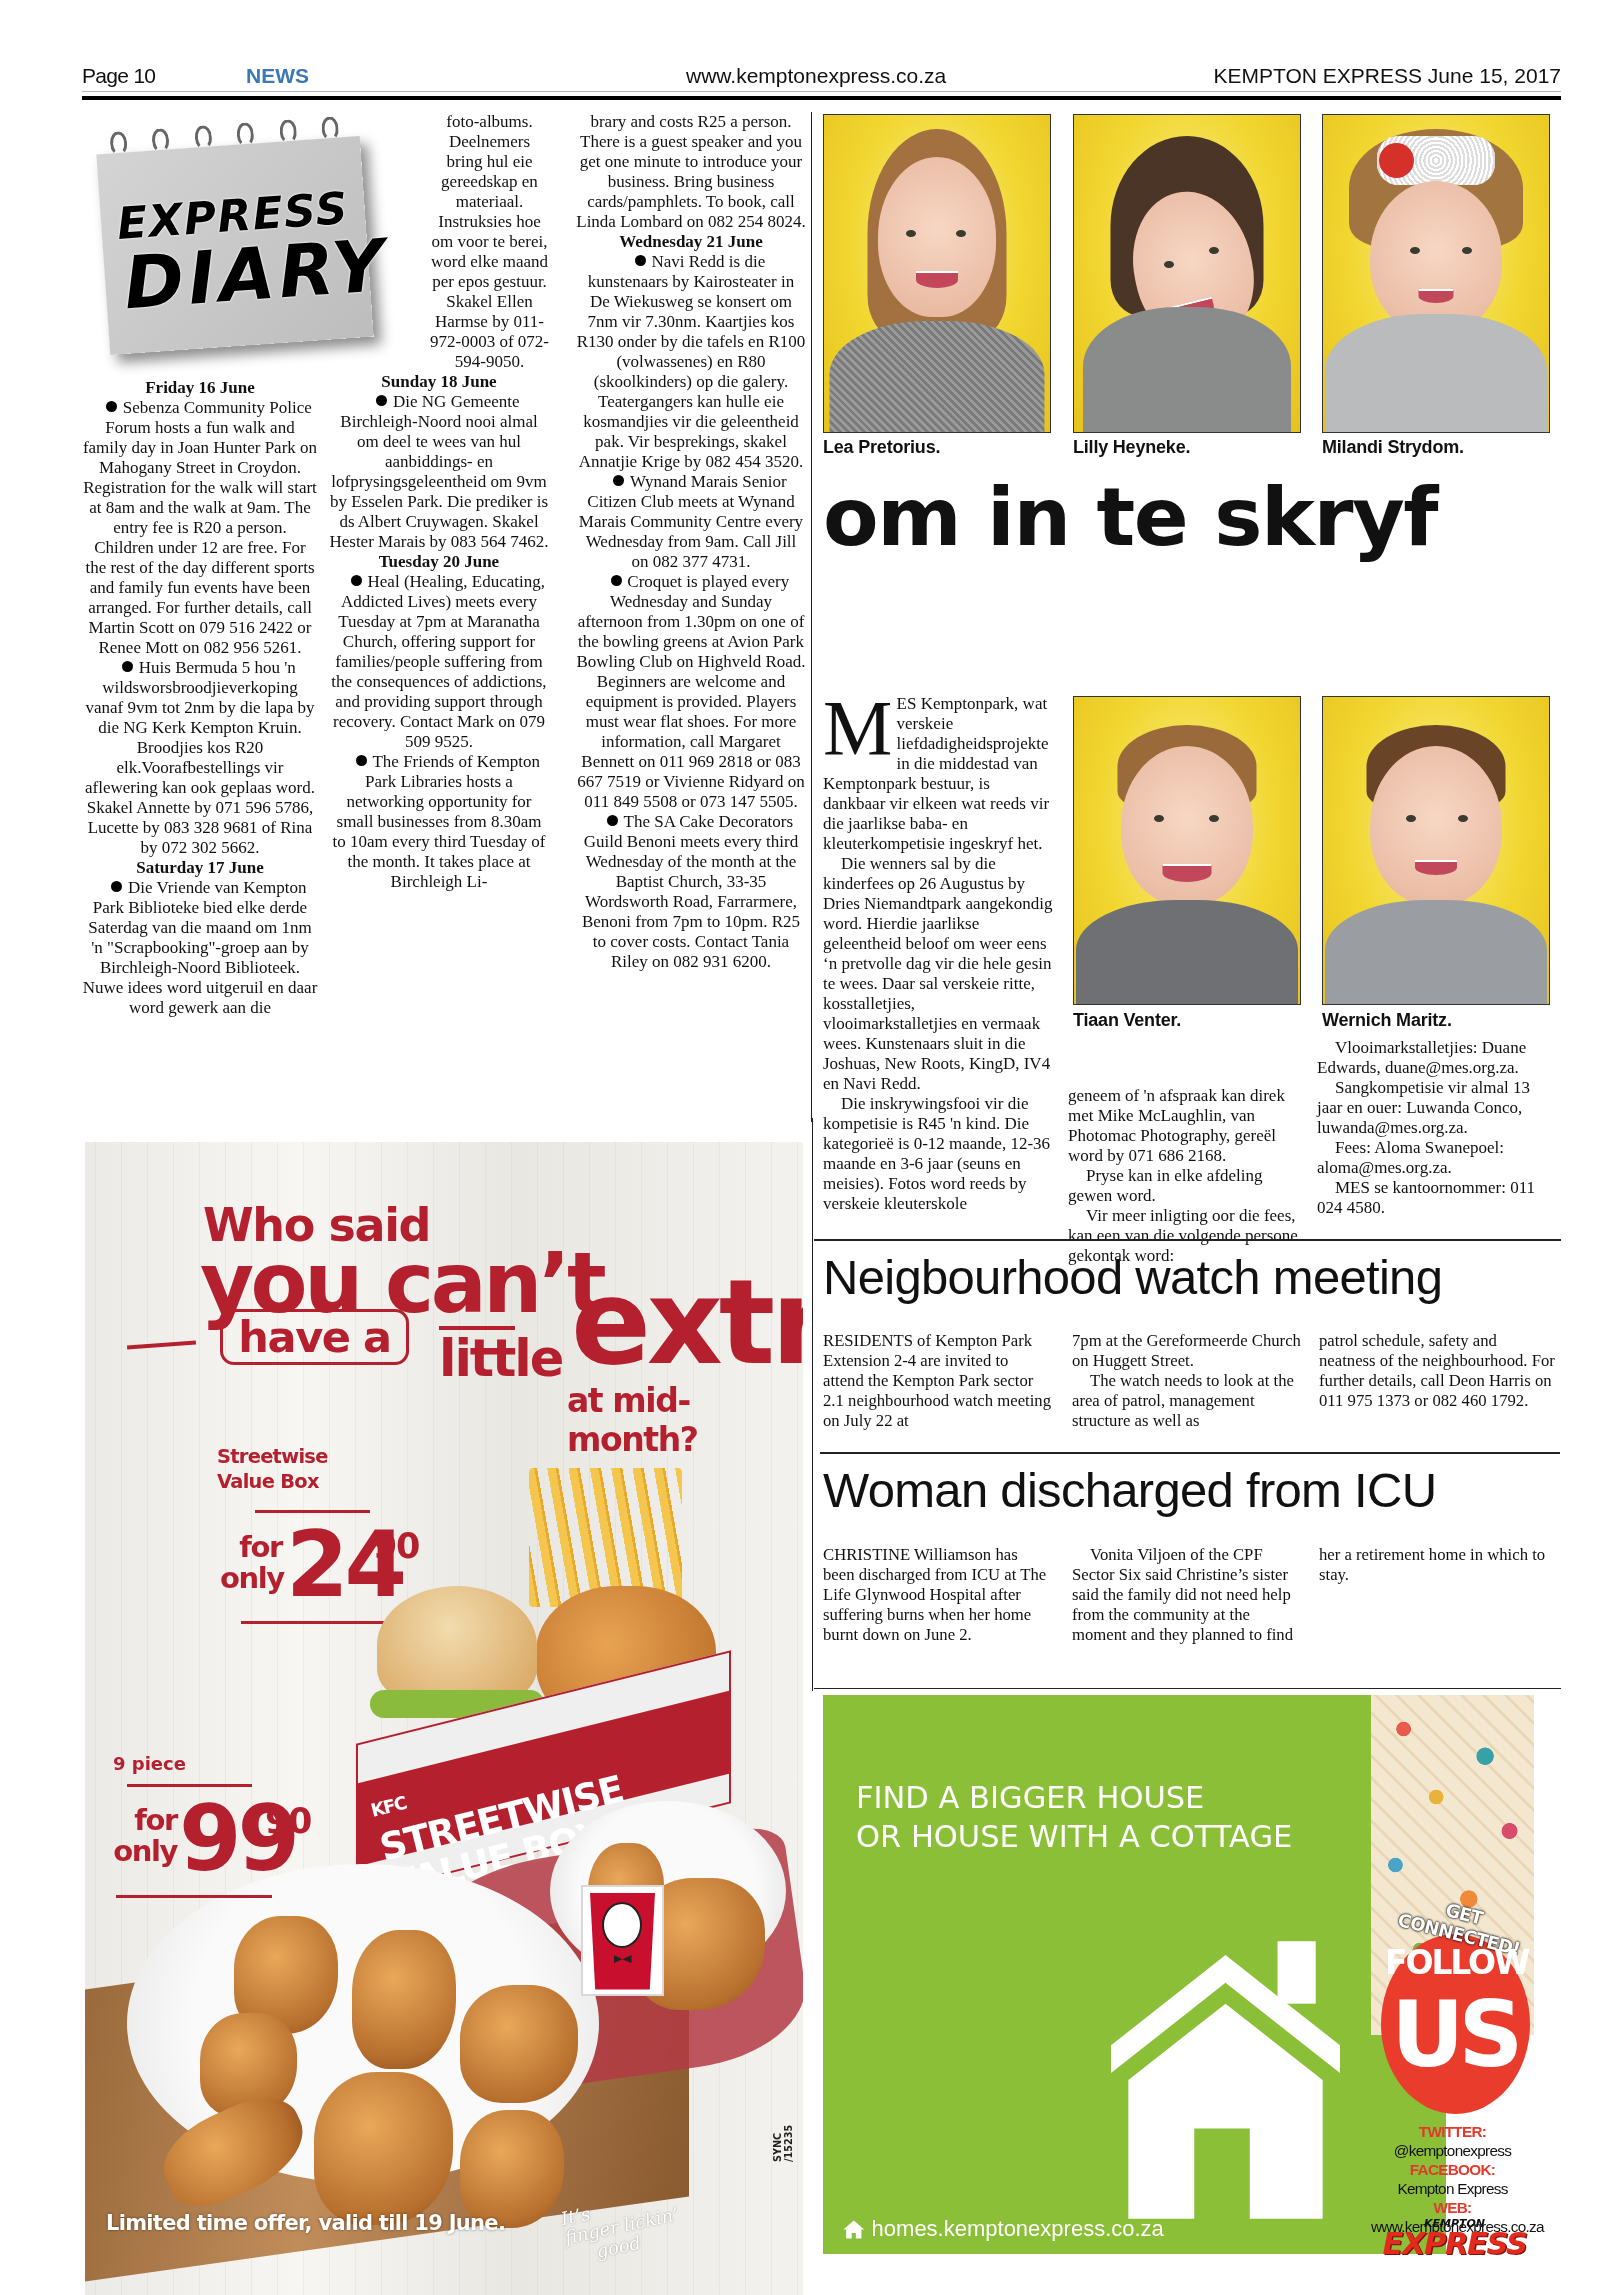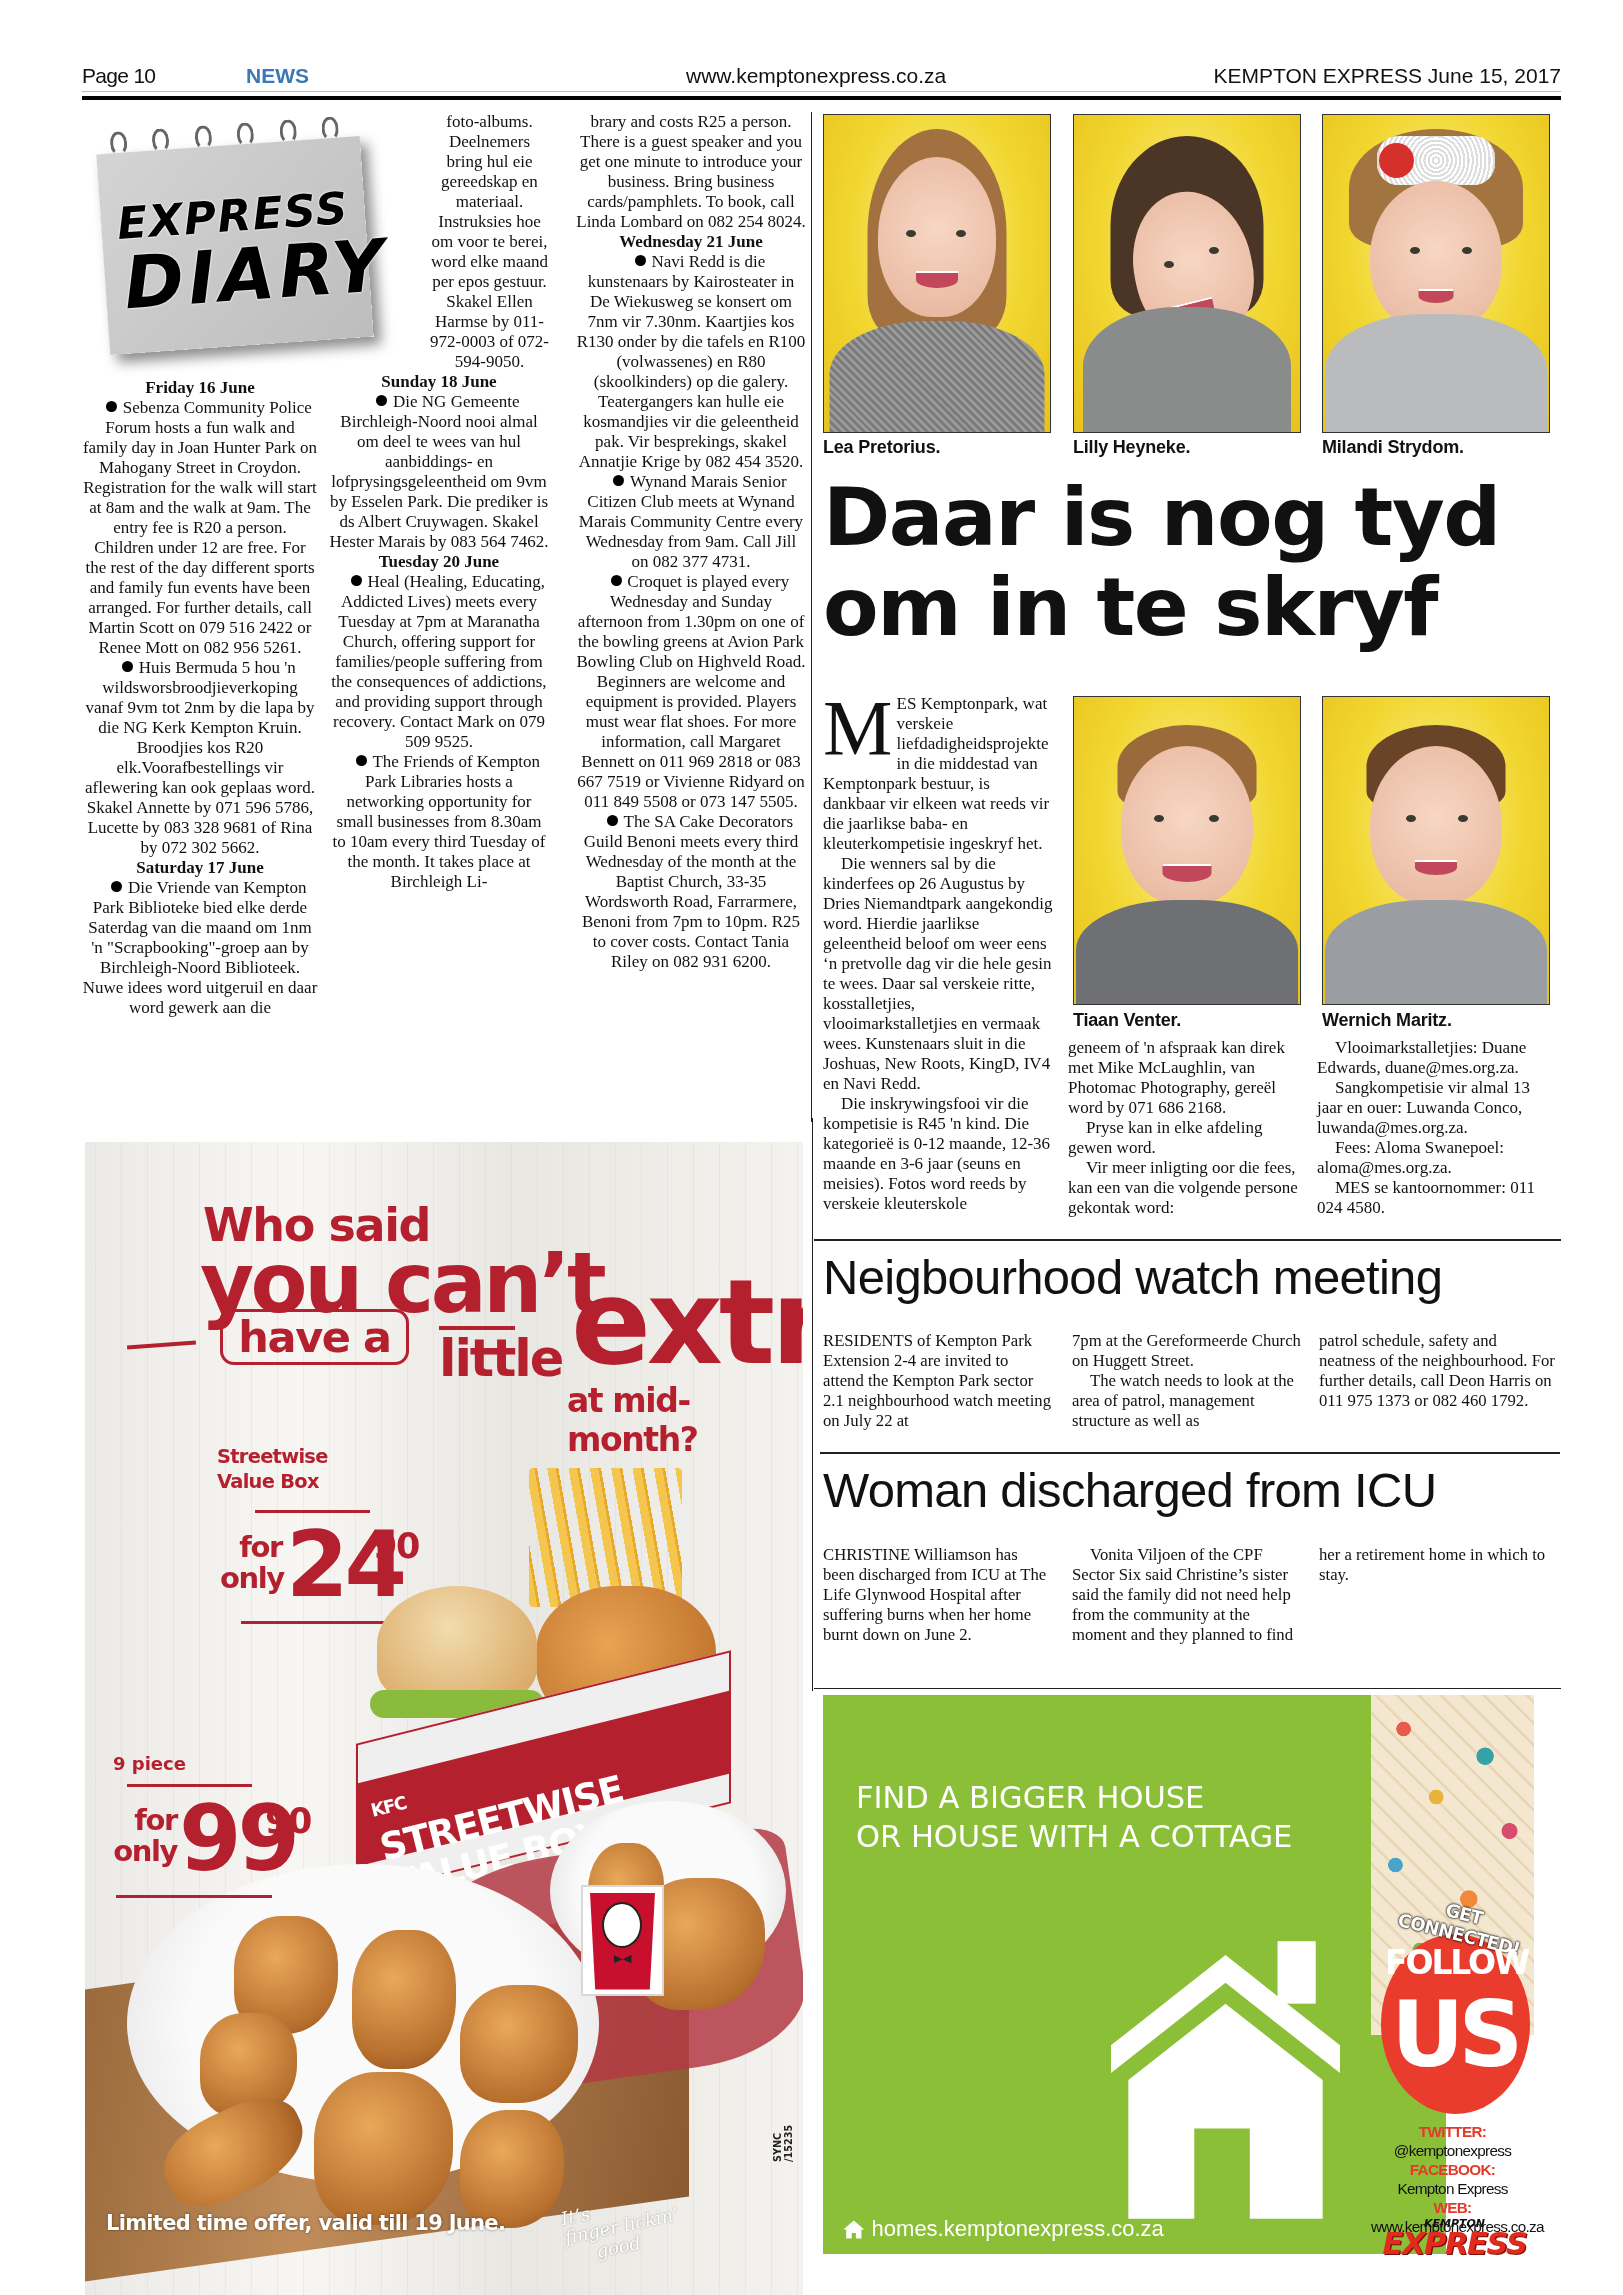--- a/index.html
+++ b/index.html
@@ -48,21 +48,21 @@
   .big-headline { position: absolute; left: 823px; top: 472px; width: 736px; font-family: "DejaVu Sans", sans-serif; font-weight: bold; font-size: 81px; line-height: 90px; letter-spacing: -1.4px; }
 
   
   .mes { position: absolute; left: 823px; top: 694px; width: 230px; font-size: 17px; line-height: 20px; }
   .mes p { text-indent: 18px; }
   .mes p.first { text-indent: 0; }
   .dropcap { float: left; font-size: 78px; line-height: 61px; margin: 2.8px 4.2px 0 0; font-family: "Liberation Serif", serif; }
   .mes2 { position: absolute; left: 1068px; top: 1038px; width: 233px; font-size: 17px; line-height: 20px; }
   .mes3 { position: absolute; left: 1317px; top: 1038px; width: 239px; font-size: 17px; line-height: 20px; }
   .mes2 p, .mes3 p { text-indent: 18px; }
-  .mes2 p.first, .mes3 p.cont { text-indent: 0; }
+  .mes2 p.first, .mes3 p.cont { text-indent: 0; margin-top: 48px; }
 
   .art-box-left { position: absolute; left: 812px; top: 1118px; width: 1.4px; height: 573px; background: #222; }
   .rule { position: absolute; height: 2.1px; background: #222; }
 
   .story-head { position: absolute; left: 823px; font-family: "Liberation Sans", sans-serif; font-size: 49px; letter-spacing: -0.7px; line-height: 56px; }
   .story-col { position: absolute; font-size: 16.7px; line-height: 20px; width: 229px; }
   .story-col p { text-indent: 18px; }
   .story-col p.nind { text-indent: 0; }
 
   
@@ -210,21 +210,20 @@
   <span class="eye" style="left:87px;top:132px;"></span>
     <span class="eye" style="left:139px;top:132px;"></span>
   <div class="mouth" style="top:174px;width:35px;height:14px;"></div>
   <div class="body" style="width:222px;height:125px;background:#b9bbbd;"></div>
 </div>
 <div class="caption" style="left:823px;top:437px;">Lea Pretorius.</div>
 <div class="caption" style="left:1073px;top:437px;">Lilly Heyneke.</div>
 <div class="caption" style="left:1322px;top:437px;">Milandi Strydom.</div>
 
 <div class="big-headline">
-  <div>Daar is nog tyd</div>
   <div>om in te skryf</div>
 </div>
 
 <div class="photo" style="left:1073px;top:696px;width:228px;height:309px;">
   <div class="hair" style="top:28px;width:139px;height:83px;background:#9b6a3a;"></div>
   <div class="face" style="top:49px;width:132px;height:160px;"></div>
   <span class="eye" style="left:80px;top:118px;"></span>
     <span class="eye" style="left:135px;top:118px;"></span>
   <div class="mouth" style="top:167px;width:49px;height:18px;"></div>
   <div class="body" style="width:222px;height:111px;background:#6e7073;"></div>

